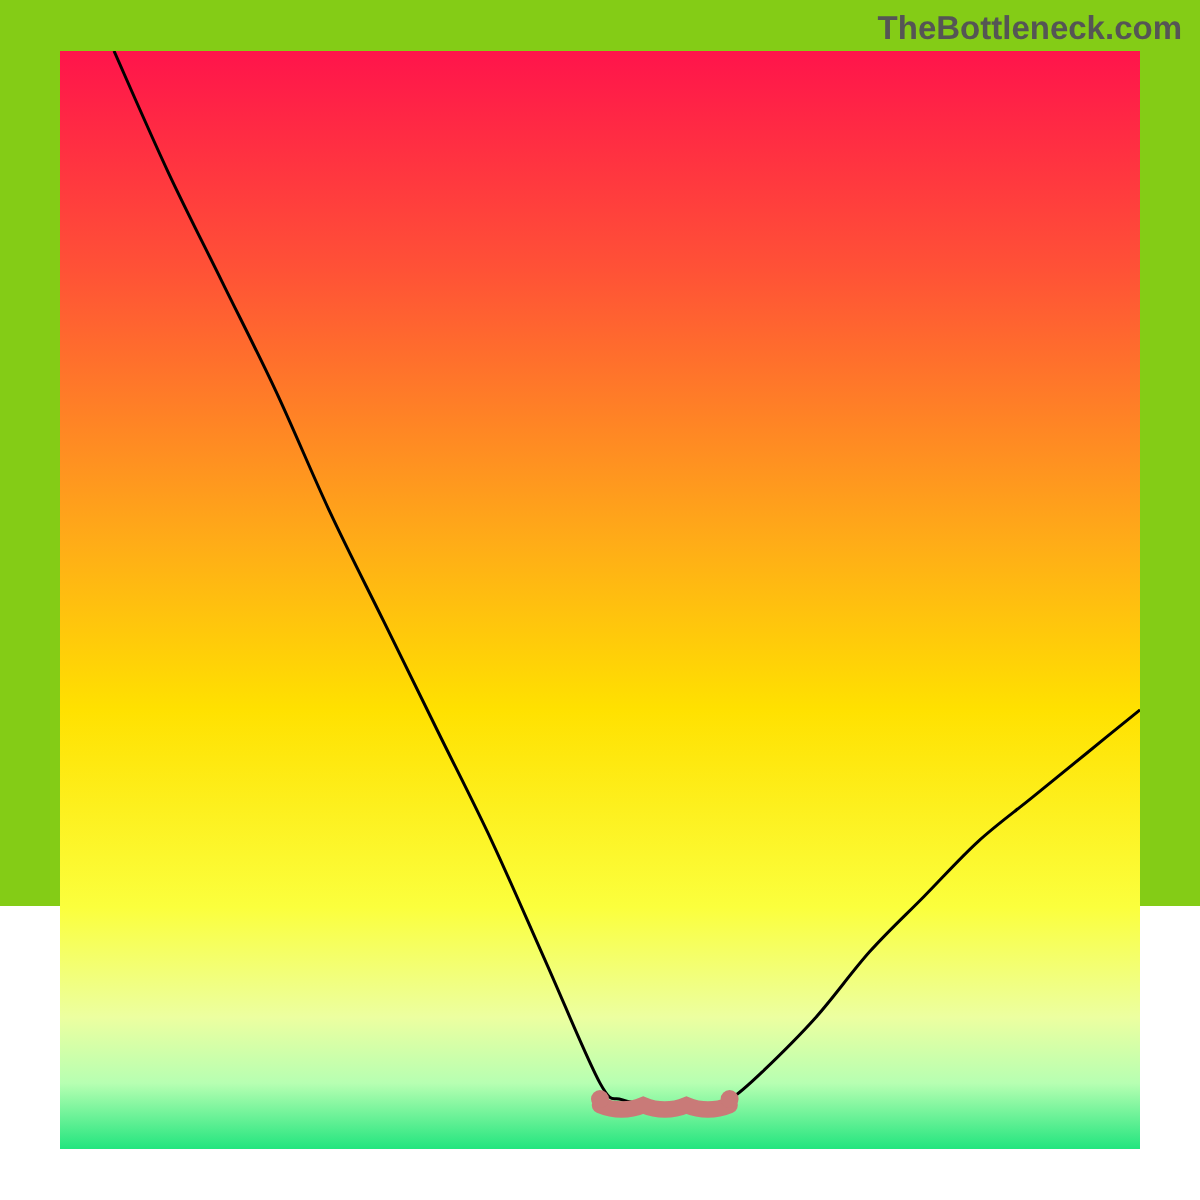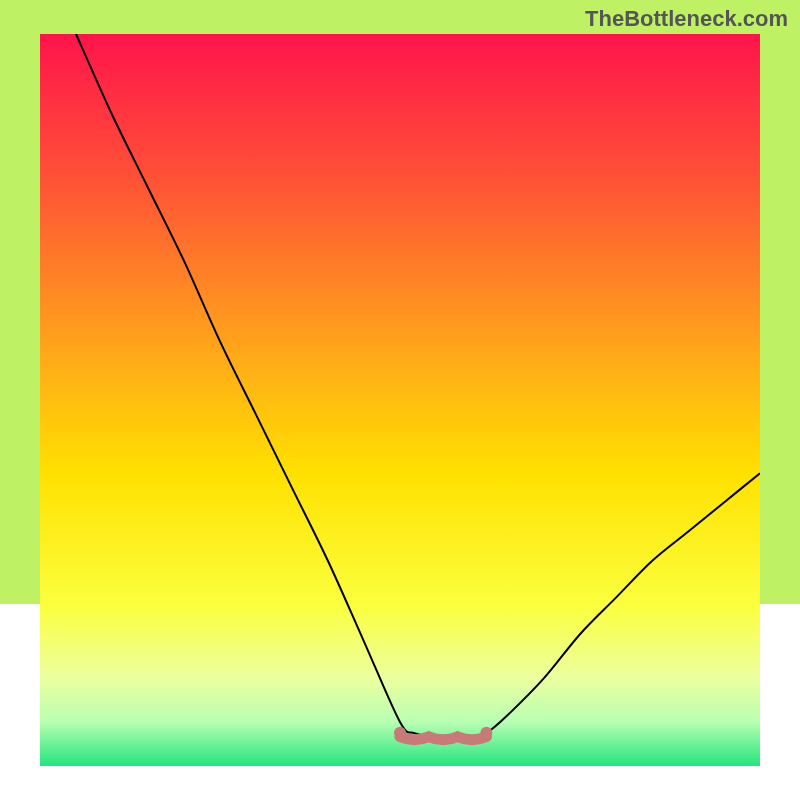--- a/index.html
+++ b/index.html
@@ -6,21 +6,21 @@
     margin: 0;
     padding: 0;
     width: 800px;
     height: 800px;
     overflow: hidden;
   }
   .container {
     width: 800px;
     height: 604px;
     position: relative;
-    background: #bef264;
+    background: #84cc16;
   }
   .watermark {
     position: absolute;
     top: 6px;
     right: 12px;
     color: #555;
     font-family: Arial, Helvetica, sans-serif;
     font-size: 22px;
     font-weight: 600;
     z-index: 10;

